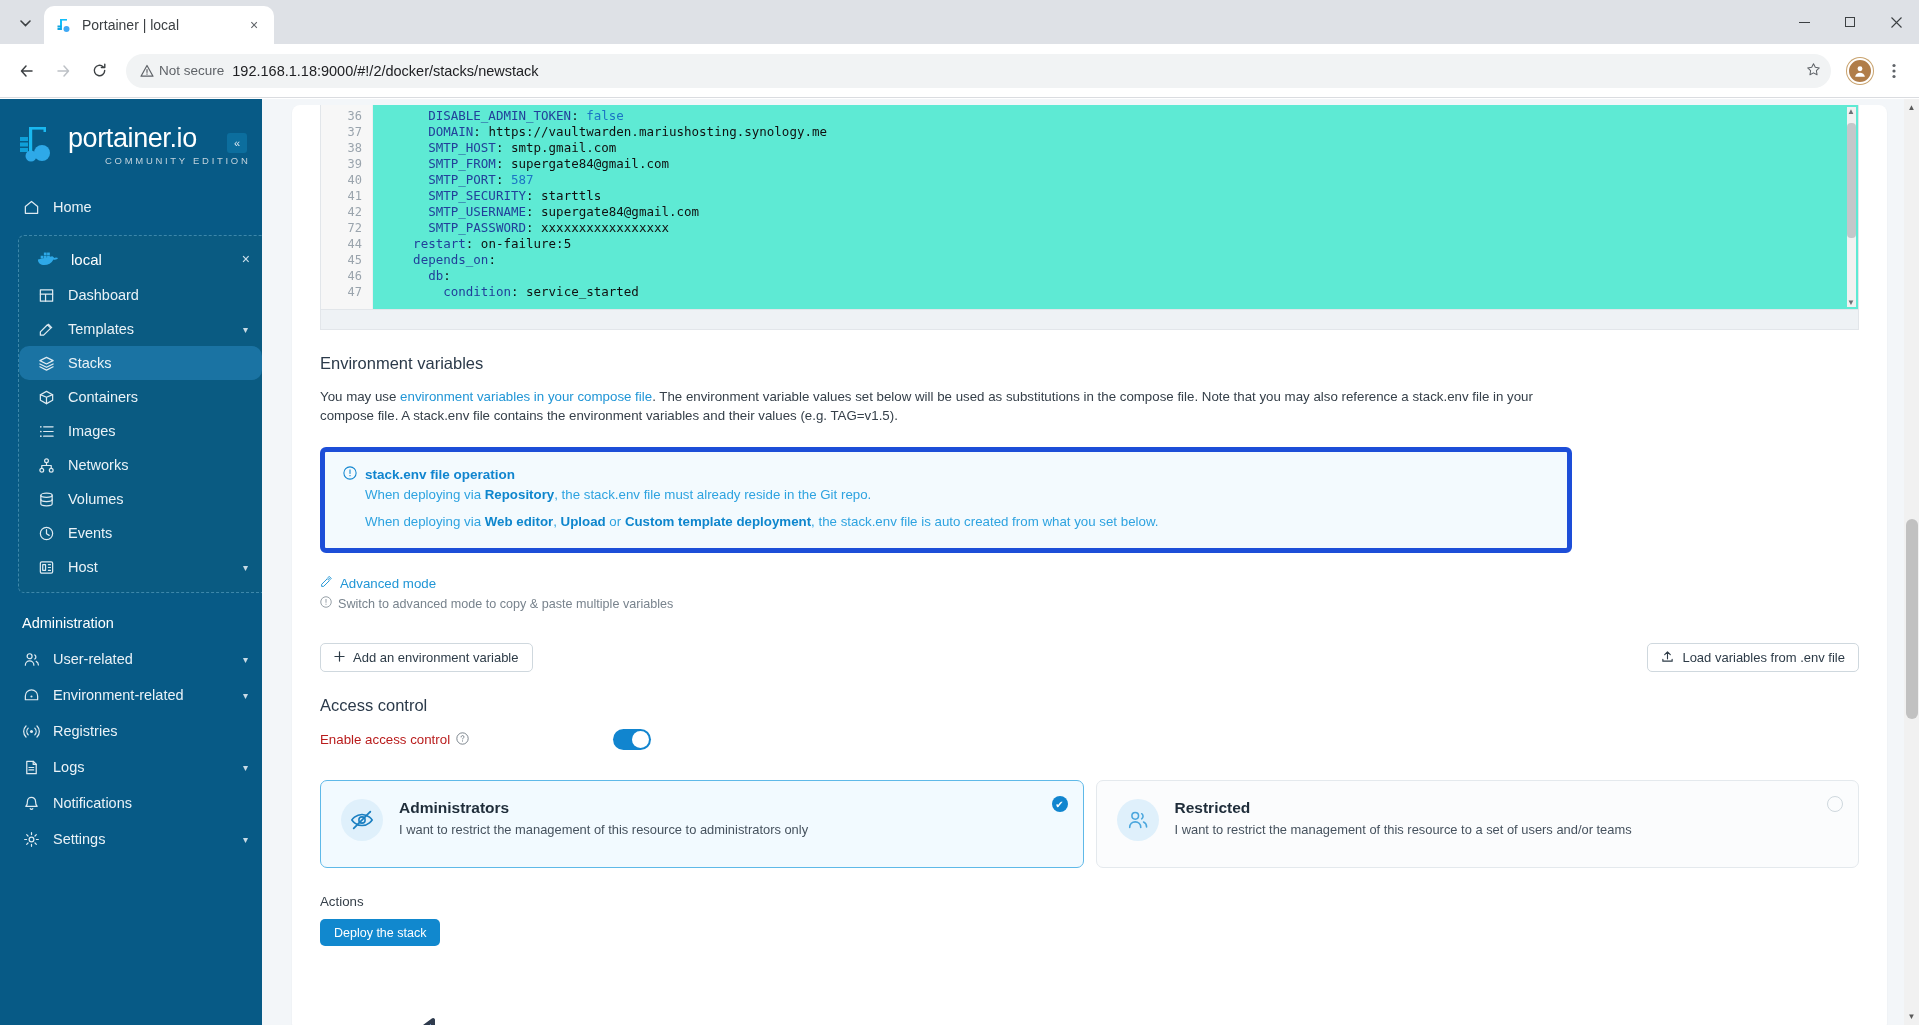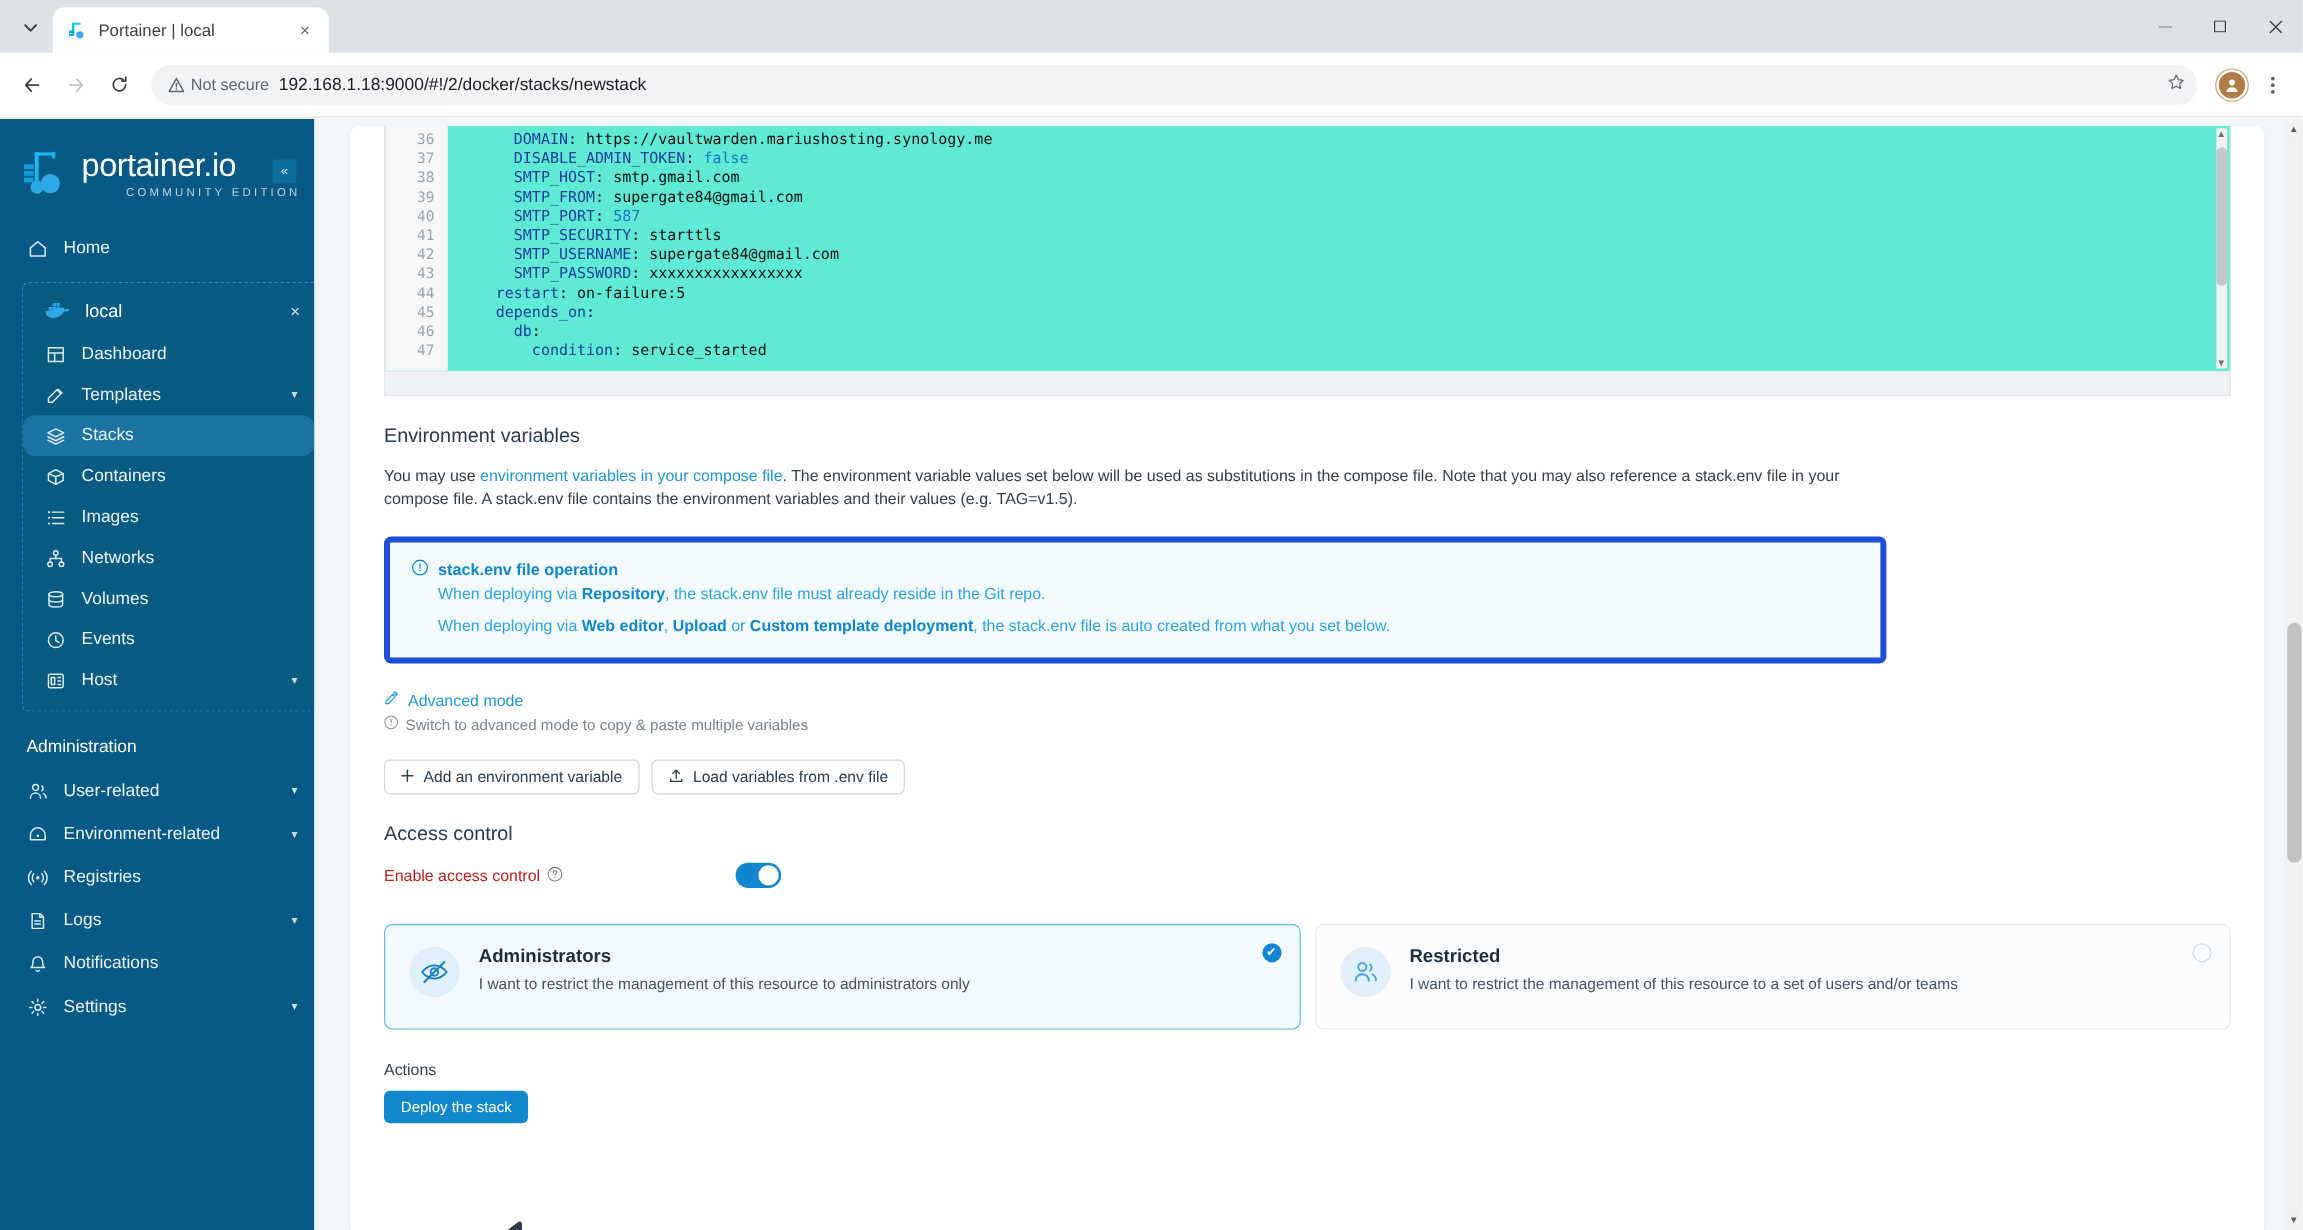--- a/index.html
+++ b/index.html
@@ -176,21 +176,21 @@
   .infobox-title {
     display:flex; align-items:center; gap:8px; color:#1185cf; font-weight:bold; font-size:13.5px;
   }
   .infobox-line { color:#2ea3e0; font-size:13.3px; line-height:21px; margin-left:22px; margin-top:6px;}
   .infobox-line b { color:#0e86cd; }
   .infobox-line:nth-of-type(2){margin-top:1px;}
 
   .advmode { margin-top:22px; display:flex; align-items:center; gap:7px; color:#2196d6; font-size:13.3px; cursor:pointer;}
   .advhint { margin-top:5px; display:flex; align-items:center; gap:6px; color:#78838d; font-size:12.6px;}
 
-  .btnrow { margin-top:22px; display:flex; gap:10px; }
+  .btnrow { margin-top:32px; display:flex; gap:10px;justify-content:space-between; }
   .btn-outline {
     border:1px solid #cfd8de; background:#fff; border-radius:5px; height:29px;
     display:flex;align-items:center;gap:8px;padding:0 13px;font-size:13px;color:#2d3b47;cursor:pointer;
   }
 
   .toggle-row { display:flex; align-items:center; margin-top:6px;}
   .toggle-label{font-size:13.3px;color:#b91c1c;display:flex;align-items:center;gap:6px;}
   .toggle {
     width:38px;height:21px;border-radius:11px;background:#1185cf;position:relative;cursor:pointer;
     margin-left:144px;
@@ -533,29 +533,29 @@
 
           <div class="editor">
             <div class="gutter" id="gutter">
                 <div>36</div>
                 <div>37</div>
                 <div>38</div>
                 <div>39</div>
                 <div>40</div>
                 <div>41</div>
                 <div>42</div>
-                <div>43</div>
+                <div>72</div>
                 <div>44</div>
                 <div>45</div>
                 <div>46</div>
                 <div>47</div>
               </div>
             <div class="codecol" id="codecol">
+                <div class="codeline">      <span class="k">DISABLE_ADMIN_TOKEN</span><span class="s">: </span><span class="v">false</span></div>
                 <div class="codeline">      <span class="k">DOMAIN</span><span class="s">: </span><span class="s">https://vaultwarden.mariushosting.synology.me</span></div>
-                <div class="codeline">      <span class="k">DISABLE_ADMIN_TOKEN</span><span class="s">: </span><span class="v">false</span></div>
                 <div class="codeline">      <span class="k">SMTP_HOST</span><span class="s">: </span><span class="s">smtp.gmail.com</span></div>
                 <div class="codeline">      <span class="k">SMTP_FROM</span><span class="s">: </span><span class="s">supergate84@gmail.com</span></div>
                 <div class="codeline">      <span class="k">SMTP_PORT</span><span class="s">: </span><span class="v">587</span></div>
                 <div class="codeline">      <span class="k">SMTP_SECURITY</span><span class="s">: </span><span class="s">starttls</span></div>
                 <div class="codeline">      <span class="k">SMTP_USERNAME</span><span class="s">: </span><span class="s">supergate84@gmail.com</span></div>
                 <div class="codeline">      <span class="k">SMTP_PASSWORD</span><span class="s">: </span><span class="s">xxxxxxxxxxxxxxxxx</span></div>
                 <div class="codeline">    <span class="k">restart</span><span class="s">: </span><span class="s">on-failure:5</span></div>
                 <div class="codeline">    <span class="k">depends_on</span><span class="s">:</span></div>
                 <div class="codeline">      <span class="k">db</span><span class="s">:</span></div>
                 <div class="codeline">        <span class="k">condition</span><span class="s">: </span><span class="s">service_started</span></div>

